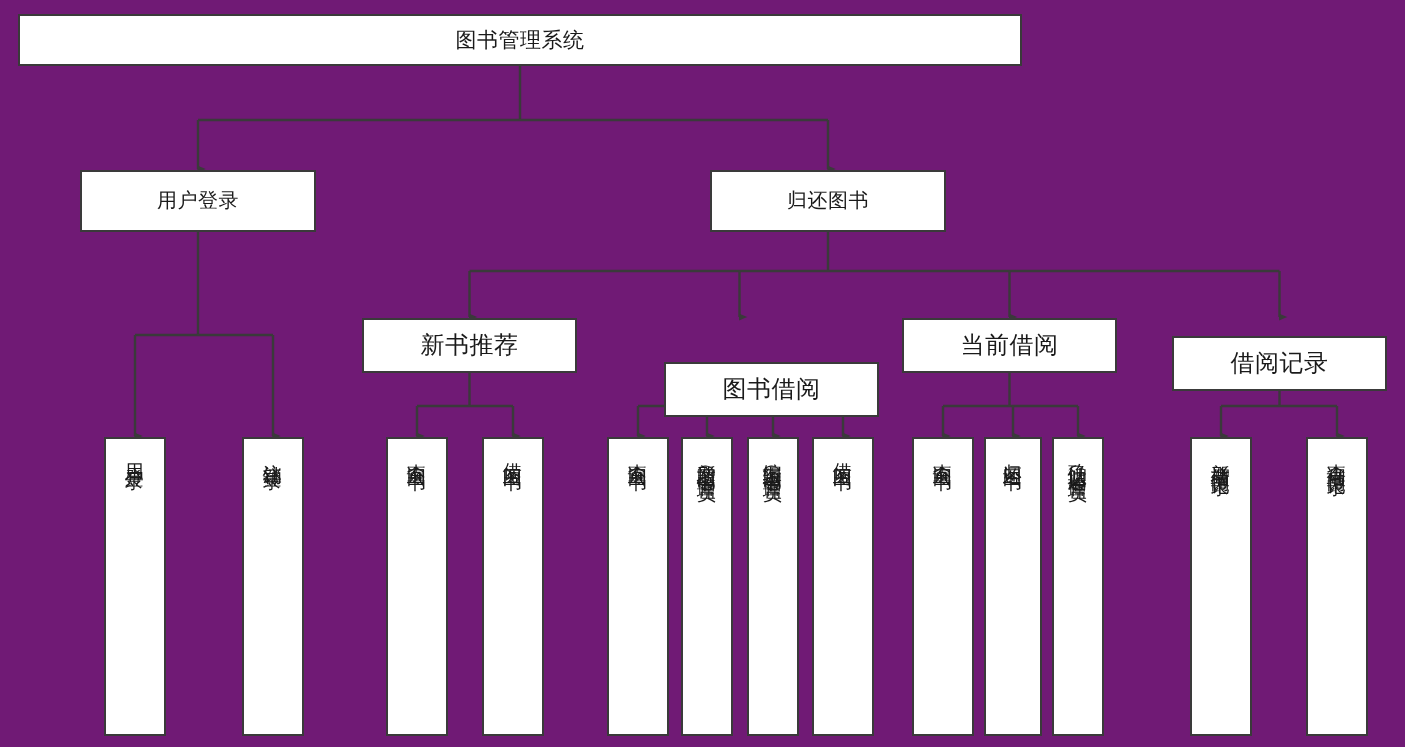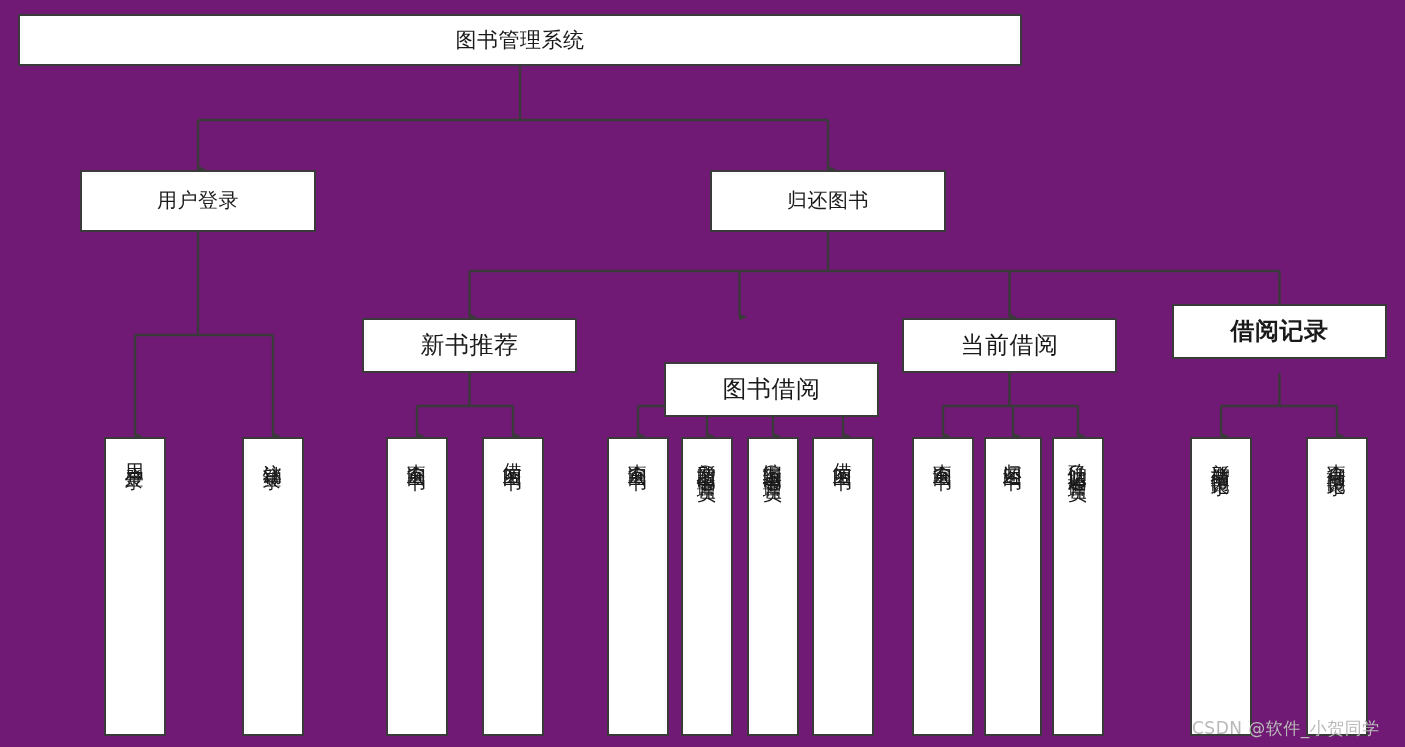--- a/index.html
+++ b/index.html
@@ -122,21 +122,21 @@
       </div>
       <div class="node lvl3" style="left: 362px; top: 318px; width: 215px; height: 55px;">
         <span class="label">新书推荐</span>
       </div>
       <div class="node lvl3" style="left: 664px; top: 318px; width: 215px; height: 55px; margin-top: 44px;">
         <span class="label">图书借阅</span>
       </div>
       <div class="node lvl3" style="left: 902px; top: 318px; width: 215px; height: 55px; align-items: center;">
         <span class="label">当前借阅</span>
       </div>
-      <div class="node lvl3" style="left: 1172px; top: 304px; width: 215px; height: 55px; font-weight: bold;">
+      <div class="node lvl3" style="left: 1172px; top: 336px; width: 215px; height: 55px;">
         <span class="label">借阅记录</span>
       </div>
       <div class="node leaf" style="left: 104px; top: 437px; width: 62px; height: 299px;">
         <span class="label">用户登录</span>
       </div>
       <div class="node leaf" style="left: 242px; top: 437px; width: 62px; height: 299px;">
         <span class="label">注销登录</span>
       </div>
       <div class="node leaf" style="left: 386px; top: 437px; width: 62px; height: 299px;">
         <span class="label">查询图书</span>
@@ -166,15 +166,14 @@
         <span class="label">确认归还（管理员）</span>
       </div>
       <div class="node leaf" style="left: 1190px; top: 437px; width: 62px; height: 299px;">
         <span class="label">新增借阅记录</span>
       </div>
       <div class="node leaf" style="left: 1306px; top: 437px; width: 62px; height: 299px;">
         <span class="label">查询借阅记录</span>
       </div>
     </div>
 
-  <div class="watermark" style="left: 1192px; top: 717px;">CSDN @软件_小贺同学</div>
 
 </div>
 
 </body></html>

